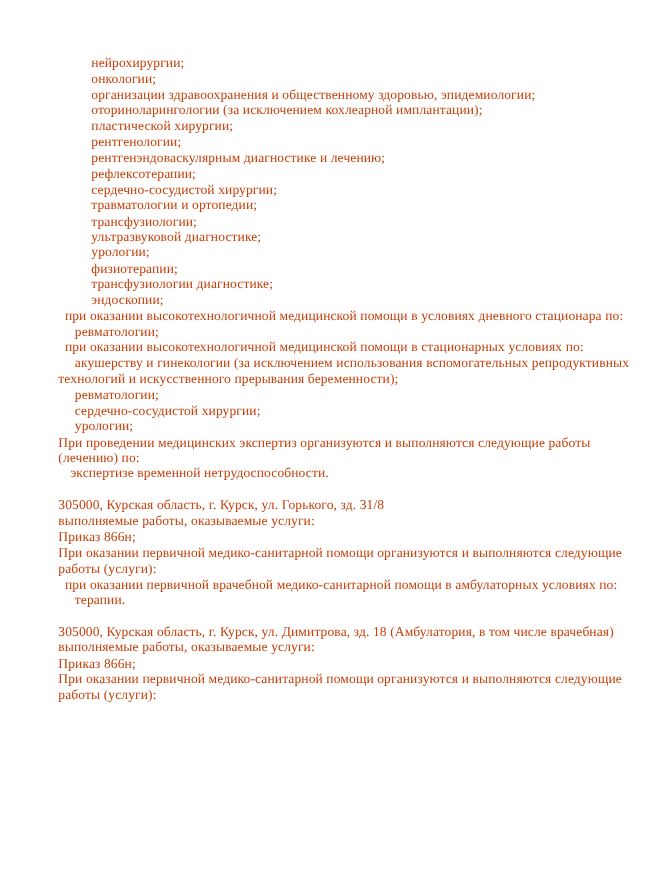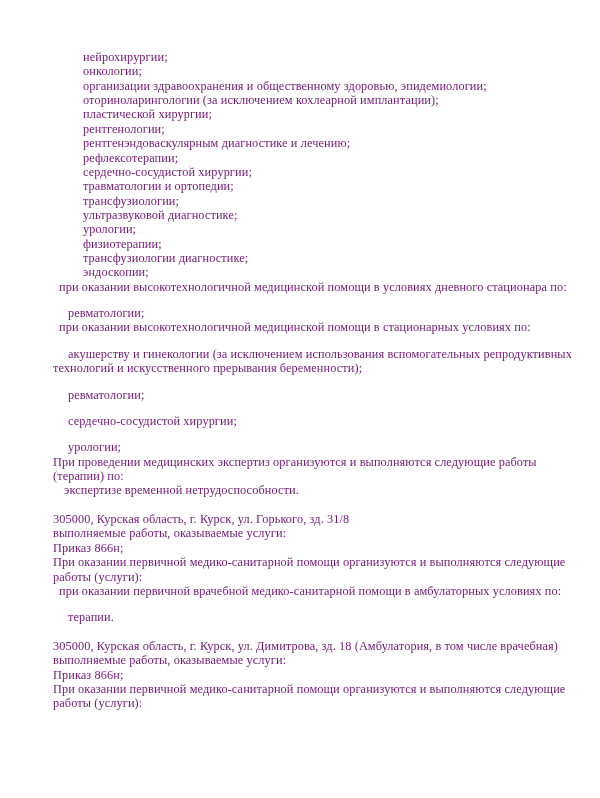--- a/index.html
+++ b/index.html
@@ -25,28 +25,28 @@
     letter-spacing: 0.1px;
   }
   .line {
     height: 14.37px;
     white-space: nowrap;
     overflow: visible;
   }
   .ind0 { padding-left: 0; }
   .ind1 { padding-left: 6px; }
   .ind2 { padding-left: 11px; }
-  .ind3 { padding-left: 15px; margin-top: 12px; }
+  .ind3 { padding-left: 15px; }
   .ind4 { padding-left: 30px; }
 </style>
 </head>
 <body>
 
 <div class="page" style="background: rgb(255, 255, 255);">
-  <div class="text-block" style="color: #701a75;">
+  <div class="text-block" style="color: #c2410c;">
       <div class="line ind4">нейрохирургии;</div>
       <div class="line ind4">онкологии;</div>
       <div class="line ind4">организации здравоохранения и общественному здоровью, эпидемиологии;</div>
       <div class="line ind4">оториноларингологии (за исключением кохлеарной имплантации);</div>
       <div class="line ind4">пластической хирургии;</div>
       <div class="line ind4">рентгенологии;</div>
       <div class="line ind4">рентгенэндоваскулярным диагностике и лечению;</div>
       <div class="line ind4">рефлексотерапии;</div>
       <div class="line ind4">сердечно-сосудистой хирургии;</div>
       <div class="line ind4">травматологии и ортопедии;</div>
@@ -58,21 +58,21 @@
       <div class="line ind4">эндоскопии;</div>
       <div class="line ind1">при оказании высокотехнологичной медицинской помощи в условиях дневного стационара по:</div>
       <div class="line ind3">ревматологии;</div>
       <div class="line ind1">при оказании высокотехнологичной медицинской помощи в стационарных условиях по:</div>
       <div class="line ind3">акушерству и гинекологии (за исключением использования вспомогательных репродуктивных</div>
       <div class="line ind0">технологий и искусственного прерывания беременности);</div>
       <div class="line ind3">ревматологии;</div>
       <div class="line ind3">сердечно-сосудистой хирургии;</div>
       <div class="line ind3">урологии;</div>
       <div class="line ind0">При проведении медицинских экспертиз организуются и выполняются следующие работы</div>
-      <div class="line ind0">(терапии) по:</div>
+      <div class="line ind0">(лечению) по:</div>
       <div class="line ind2">экспертизе временной нетрудоспособности.</div>
       <div class="line ind0"></div>
       <div class="line ind0">305000, Курская область, г. Курск, ул. Горького, зд. 31/8</div>
       <div class="line ind0">выполняемые работы, оказываемые услуги:</div>
       <div class="line ind0">Приказ 866н;</div>
       <div class="line ind0">При оказании первичной медико-санитарной помощи организуются и выполняются следующие</div>
       <div class="line ind0">работы (услуги):</div>
       <div class="line ind1">при оказании первичной врачебной медико-санитарной помощи в амбулаторных условиях по:</div>
       <div class="line ind3">терапии.</div>
       <div class="line ind0"></div>

